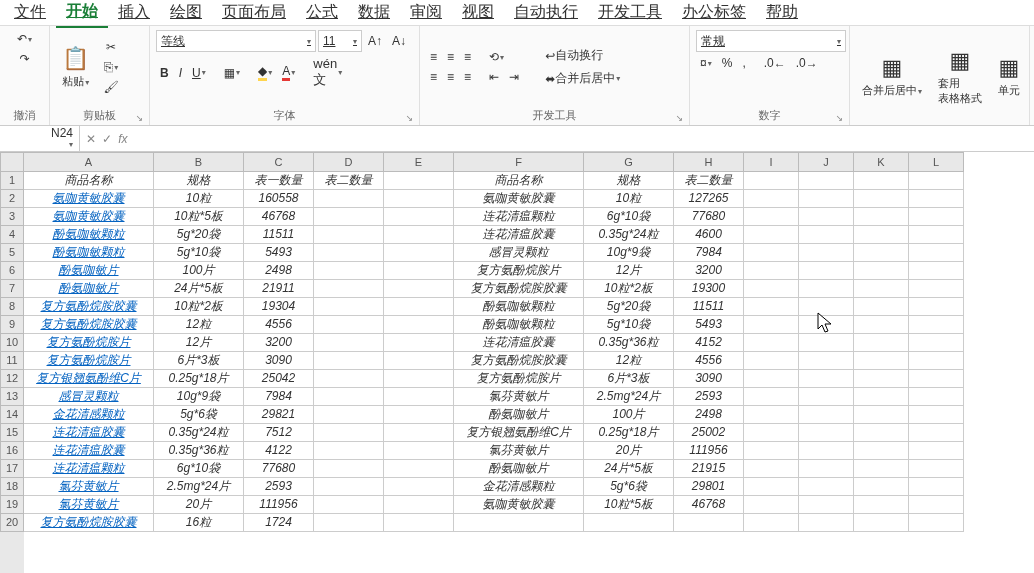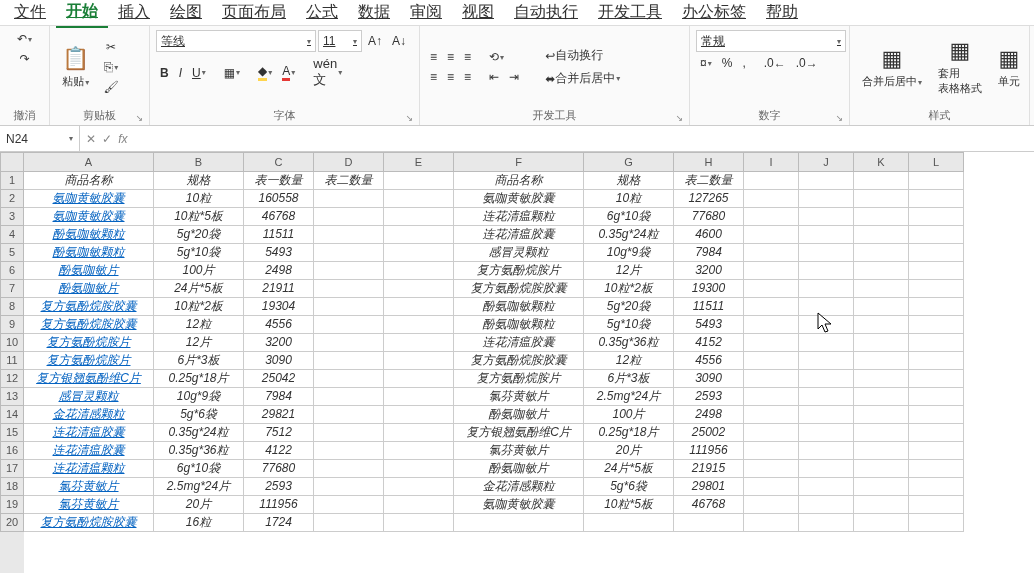--- a/index.html
+++ b/index.html
@@ -21,21 +21,21 @@
 
 .bigbtn { display: flex; flex-direction: column; align-items: center; justify-content: center; padding: 4px 6px; cursor: pointer; }
 .bigbtn .icon { font-size: 22px; }
 .bigbtn .lbl { font-size: 11px; margin-top: 2px; white-space: nowrap; }
 
 .dd { font-size: 8px; color: #666; margin-left: 1px; }
 .combo { border: 1px solid #ccc; background: #fff; height: 22px; display: flex; align-items: center; padding: 0 4px; font-size: 12px; text-decoration: underline; }
 .combo .dd { margin-left: auto; }
 
 .namebox-row { display: flex; height: 26px; border-bottom: 1px solid #ccc; align-items: center; background: #fff; }
-.namebox { width: 80px; border-right: 1px solid #ccc; padding: 0 6px; height: 100%; display: flex; align-items: center; }
+.namebox { width: 80px; border-right: 1px solid #ccc; padding: 0 6px; height: 100%; display: flex; align-items: flex-end; flex-direction: column; }
 .namebox .dd { margin-left: auto; }
 .fx-area { display: flex; align-items: center; gap: 6px; padding: 0 6px; flex: 1; }
 .fx-area .sym { color: #888; }
 
 .grid-wrap { display: flex; height: 421px; }
 .rowhdrs { width: 24px; background: #e8e8e8; }
 .corner { height: 20px; border: 1px solid #bbb; background: #e8e8e8; }
 .rowhdr { height: 18px; border: 1px solid #bbb; border-top: none; text-align: center; font-size: 11px; color: #555; background: #e8e8e8; line-height: 17px; }
 .cols { flex: 1; overflow: hidden; }
 .colhdrs { display: flex; height: 20px; }
@@ -196,21 +196,20 @@
       <div class="bigbtn">
         <span class="icon">▦</span>
         <span class="lbl" style="white-space:pre">套用
 表格格式</span>
       </div>
       <div class="bigbtn">
         <span class="icon">▦</span>
         <span class="lbl">单元</span>
       </div>
     </div>
-    <div class="ribbon-group-label">样式</div>
   </div>
 </div>
 
 <div class="namebox-row">
   <div class="namebox">
       <span>N24</span>
       <span class="dd">▾</span>
     </div>
   <div class="fx-area">
     <span class="sym">✕</span>

